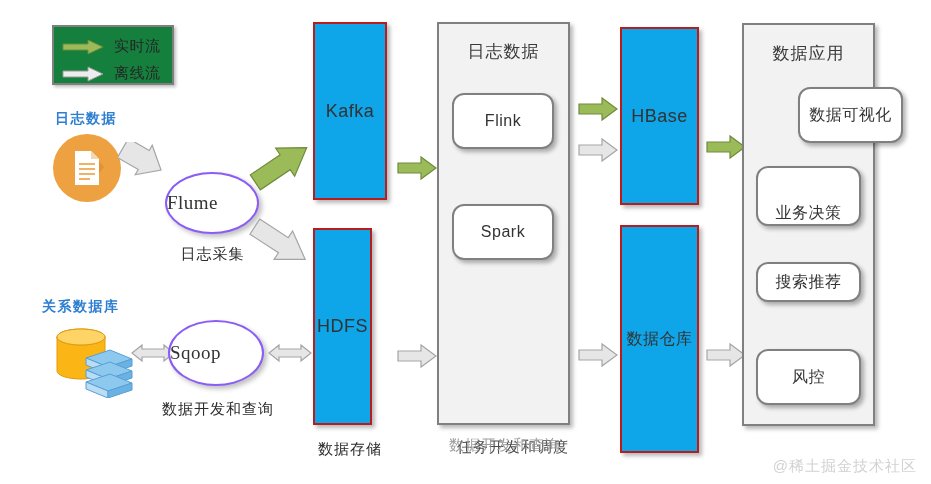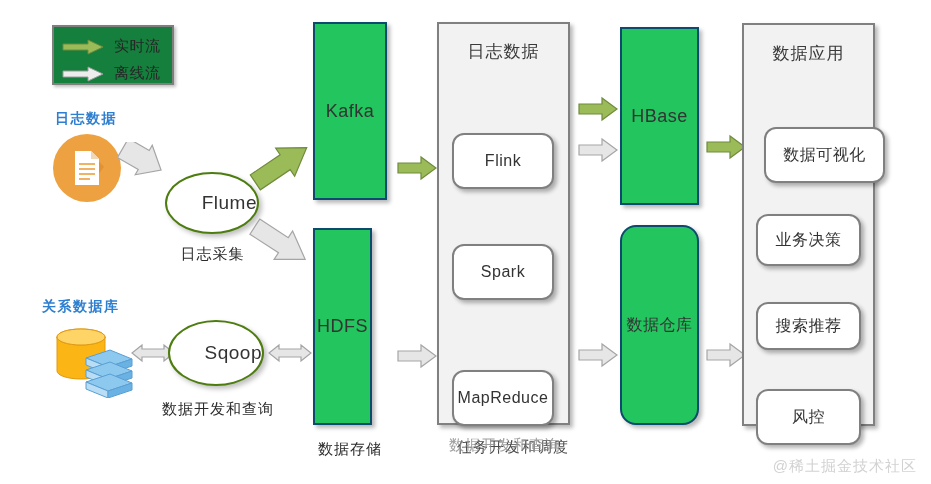--- a/index.html
+++ b/index.html
@@ -50,22 +50,22 @@
   .panel-title{
     position:absolute;left:0;right:0;
     text-align:center;
     font-size:17px;
     color:#3a3a3a;
     letter-spacing:1px;
   }
 
   
   .rect{
-    background:#22c55e;
-    border:2px solid #0c4a6e;
+    background:#0ea5e9;
+    border:2px solid #b91c1c;
     box-sizing:border-box;
     box-shadow:3px 3px 4px rgba(0,0,0,.28);
     display:flex;
     align-items:center;
     justify-content:center;
   }
   .rect span{
     font-size:18px;
     color:#333333;
     letter-spacing:.5px;
@@ -74,38 +74,38 @@
   
   .rbox{
     background:#ffffff;
     border:2px solid #808080;
     border-radius:12px;
     box-sizing:border-box;
     box-shadow:3px 3px 4px rgba(0,0,0,.3);
     display:flex;
     align-items:center;
     justify-content:center;
-    margin-top:40px;
   }
   .rbox span{
     font-size:16px;
     color:#333333;
     letter-spacing:.5px;
   }
 
   
   .ellipse{
     background:#ffffff;
-    border:2px solid #4d7c0f;
+    border:2px solid #8b5cf6;
     border-radius:50%;
     box-sizing:border-box;
     box-shadow:3px 3px 5px rgba(0,0,0,.25);
     display:flex;
     align-items:center;
-    justify-content:flex-end;
+    justify-content:flex-start;
+    font-family:Liberation Serif, serif;
   }
   .ellipse span{
     font-size:19px;
     color:#333333;
     letter-spacing:.5px;
   }
 
   .caption{
     position:absolute;
     text-align:center;
@@ -257,68 +257,65 @@
   </div>
 
   <div class="rbox abs" style="left:452px;top:93px;width:102px;height:56px;">
     <span>Flink</span>
   </div>
 
   <div class="rbox abs" style="left:452px;top:204px;width:102px;height:56px;">
     <span>Spark</span>
   </div>
 
-  <div class="rbox abs" style="left:452px;top:330px;width:102px;height:56px;">
-    <span>MapReduce</span>
-  </div>
 
   <div class="blur-cap" style="left:443px;top:438px;width:140px;">任务开发和调度</div>
   <div class="blur-cap ghost" style="left:435px;top:436px;width:140px;">数据开发和查询</div>
 
   <svg class="abs" style="left:578px;top:95px;" width="40" height="28" viewBox="0 0 40 28">
     <path d="M1,9 L24,9 L24,3 L39,14 L24,25 L24,19 L1,19 Z" fill="#9bbb59" stroke="#6f8b3c" stroke-width="1.2"></path>
   </svg>
 
   <svg class="abs" style="left:578px;top:136px;" width="40" height="28" viewBox="0 0 40 28">
     <path d="M1,9 L24,9 L24,3 L39,14 L24,25 L24,19 L1,19 Z" fill="#e6e6e6" stroke="#a5a5a5" stroke-width="1.2"></path>
   </svg>
 
   <svg class="abs" style="left:578px;top:341px;" width="40" height="28" viewBox="0 0 40 28">
     <path d="M1,9 L24,9 L24,3 L39,14 L24,25 L24,19 L1,19 Z" fill="#e6e6e6" stroke="#a5a5a5" stroke-width="1.2"></path>
   </svg>
 
   <div class="rect abs" style="left:620px;top:27px;width:79px;height:178px;">
     <span>HBase</span>
   </div>
 
-  <div class="rect abs" style="left:620px;top:225px;width:79px;height:200px;border-radius:16px;">
+  <div class="rect abs" style="left:620px;top:225px;width:79px;height:228px;">
     <span style="font-size:16px;">数据仓库</span>
   </div>
 
   <svg class="abs" style="left:706px;top:133px;" width="40" height="28" viewBox="0 0 40 28">
     <path d="M1,9 L24,9 L24,3 L39,14 L24,25 L24,19 L1,19 Z" fill="#9bbb59" stroke="#6f8b3c" stroke-width="1.2"></path>
   </svg>
 
   <svg class="abs" style="left:706px;top:341px;" width="40" height="28" viewBox="0 0 40 28">
     <path d="M1,9 L24,9 L24,3 L39,14 L24,25 L24,19 L1,19 Z" fill="#e6e6e6" stroke="#a5a5a5" stroke-width="1.2"></path>
   </svg>
 
   <div class="panel abs" style="left:742px;top:23px;width:133px;height:403px;">
     <div class="panel-title" style="top:17px;">数据应用</div>
   </div>
 
-  <div class="rbox abs" style="left:764px;top:87px;width:121px;height:56px;">
+  <div class="rbox abs" style="left:798px;top:87px;width:105px;height:56px;">
     <span>数据可视化</span>
   </div>
 
-  <div class="rbox abs" style="left:756px;top:174px;width:105px;height:52px;">
+  <div class="rbox abs" style="left:756px;top:166px;width:105px;height:60px;align-items:flex-end;">
     <span>业务决策</span>
   </div>
 
-  <div class="rbox abs" style="left:756px;top:262px;width:105px;height:48px;">
+  <div class="rbox abs" style="left:756px;top:262px;width:105px;height:40px;">
     <span>搜索推荐</span>
   </div>
 
   <div class="rbox abs" style="left:756px;top:349px;width:105px;height:56px;">
     <span>风控</span>
   </div>
 
   <div class="watermark">@稀土掘金技术社区</div>
 
 </div>

